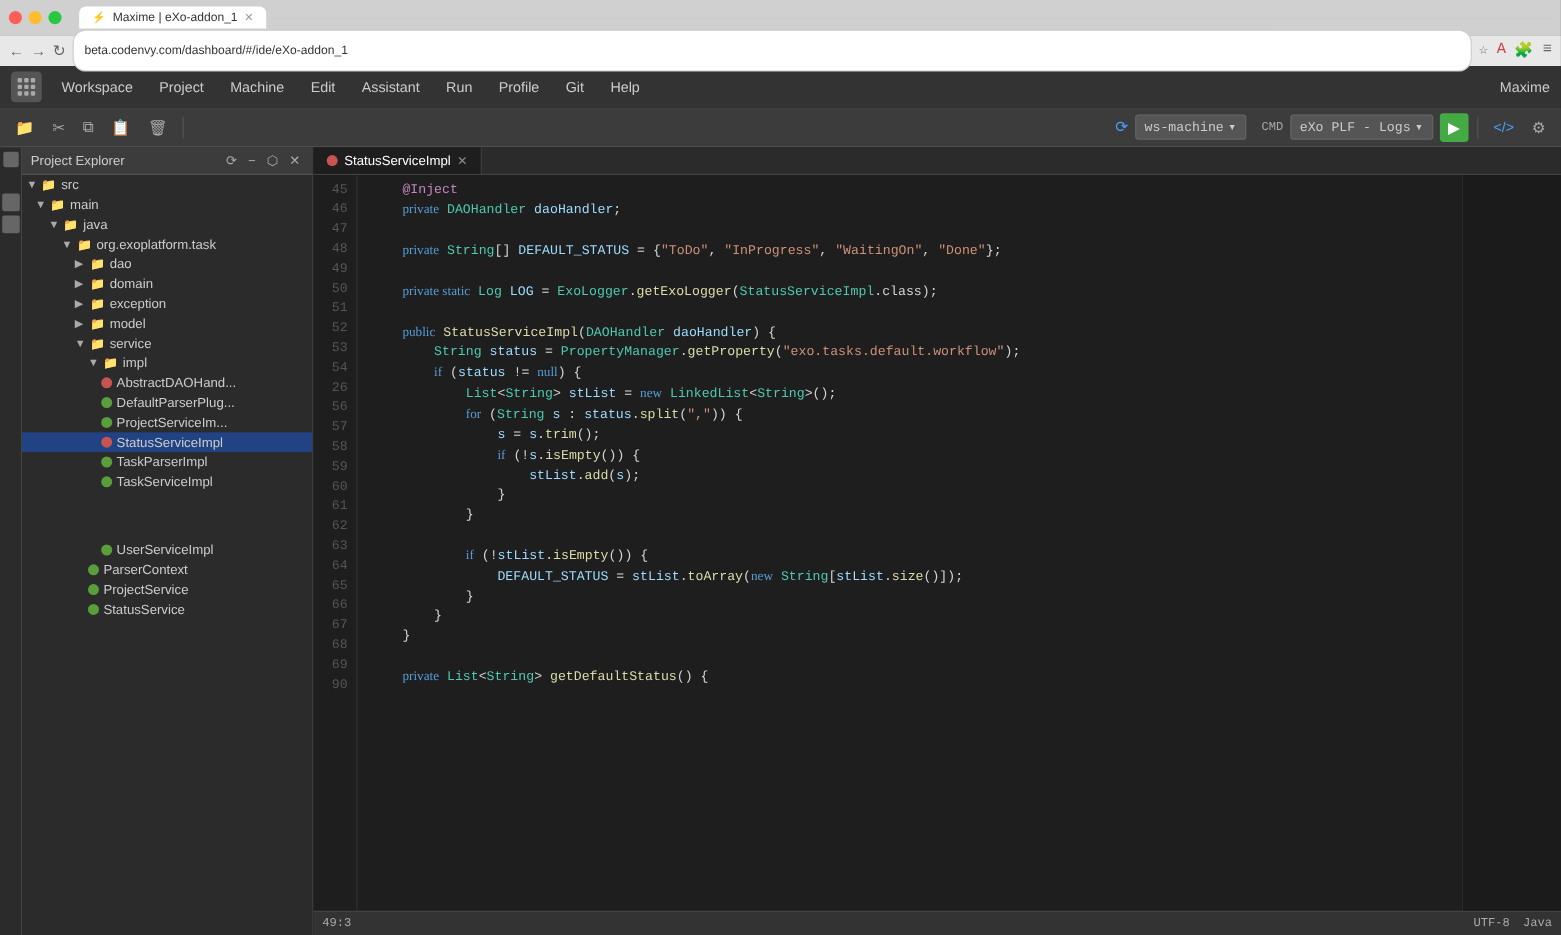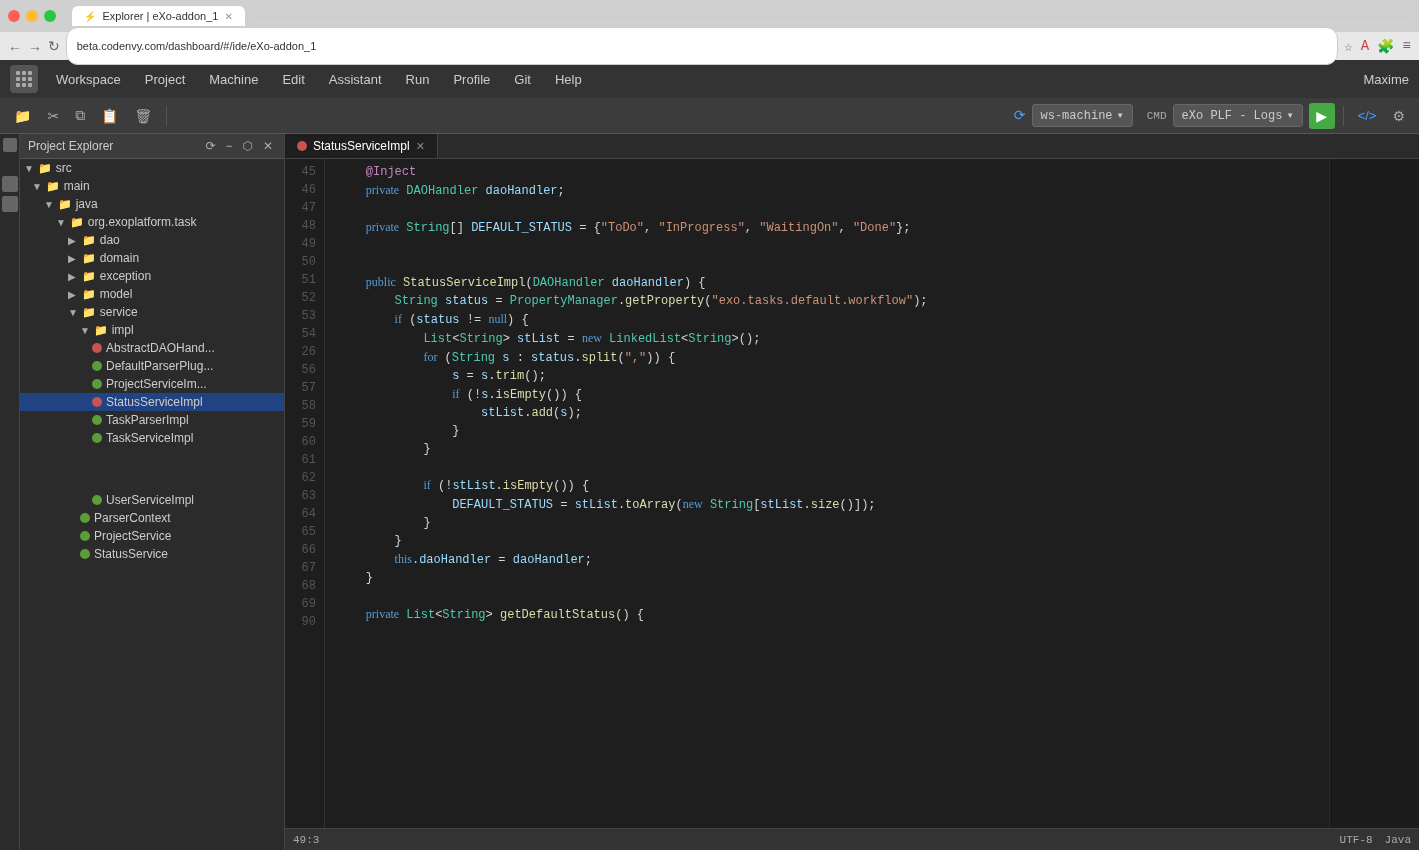--- a/index.html
+++ b/index.html
@@ -85,21 +85,21 @@
   </style>
 </head>
 <body>
 
 <div class="browser-top">
   <div class="browser-dot dot-red"></div>
   <div class="browser-dot dot-yellow"></div>
   <div class="browser-dot dot-green"></div>
   <div class="browser-tab">
     <span style="font-size:10px;color:#666;">⚡</span>
-    <span>Explorer | eXo-addon_1</span>
+    <span>Maxime | eXo-addon_1</span>
     <span class="browser-tab-close">✕</span>
   </div>
   <div style="background:#ccc;height:1px;width:1px;flex:1;"></div>
 </div>
 <div class="browser-nav">
   <button class="nav-btn">←</button>
   <button class="nav-btn">→</button>
   <button class="nav-btn">↻</button>
   <input class="nav-url" value="beta.codenvy.com/dashboard/#/ide/eXo-addon_1" readonly="" style="">
   <div class="nav-icons">
@@ -312,37 +312,37 @@
             <div>68</div>
             <div>69</div>
           <div>90</div>
         </div>
         <div class="code-content">
           <div class="line">    <span class="ann">@Inject</span></div>
           <div class="line">    <span class="kw">private</span> <span class="type">DAOHandler</span> <span class="var">daoHandler</span>;</div>
           <div class="line"> </div>
           <div class="line">    <span class="kw">private</span> <span class="type">String</span>[] <span class="var">DEFAULT_STATUS</span> = {<span class="str">"ToDo"</span>, <span class="str">"InProgress"</span>, <span class="str">"WaitingOn"</span>, <span class="str">"Done"</span>};</div>
           <div class="line"> </div>
+          <div class="line">    <span class="kw">private static</span> <span class="type">Log</span> <span class="var">LOG</span> = <span class="type">ExoLogger</span>.<span class="fn">getExoLogger</span>(<span class="type">StatusServiceImpl</span>.class);</div>
           <div class="line"> </div>
           <div class="line">    <span class="kw">public</span> <span class="fn">StatusServiceImpl</span>(<span class="type">DAOHandler</span> <span class="var">daoHandler</span>) {</div>
           <div class="line">        <span class="type">String</span> <span class="var">status</span> = <span class="type">PropertyManager</span>.<span class="fn">getProperty</span>(<span class="str">"exo.tasks.default.workflow"</span>);</div>
           <div class="line">        <span class="kw">if</span> (<span class="var">status</span> != <span class="kw">null</span>) {</div>
           <div class="line">            <span class="type">List</span>&lt;<span class="type">String</span>&gt; <span class="var">stList</span> = <span class="kw">new</span> <span class="type">LinkedList</span>&lt;<span class="type">String</span>&gt;();</div>
           <div class="line">            <span class="kw">for</span> (<span class="type">String</span> <span class="var">s</span> : <span class="var">status</span>.<span class="fn">split</span>(<span class="str">","</span>)) {</div>
           <div class="line">                <span class="var">s</span> = <span class="var">s</span>.<span class="fn">trim</span>();</div>
           <div class="line">                <span class="kw">if</span> (!<span class="var">s</span>.<span class="fn">isEmpty</span>()) {</div>
           <div class="line">                    <span class="var">stList</span>.<span class="fn">add</span>(<span class="var">s</span>);</div>
           <div class="line">                }</div>
           <div class="line">            }</div>
           <div class="line"> </div>
           <div class="line">            <span class="kw">if</span> (!<span class="var">stList</span>.<span class="fn">isEmpty</span>()) {</div>
           <div class="line">                <span class="var">DEFAULT_STATUS</span> = <span class="var">stList</span>.<span class="fn">toArray</span>(<span class="kw">new</span> <span class="type">String</span>[<span class="var">stList</span>.<span class="fn">size</span>()]);</div>
           <div class="line">            }</div>
           <div class="line">        }</div>
-          <div class="line">        <span class="kw">this</span>.<span class="var">daoHandler</span> = <span class="var">daoHandler</span>;</div>
           <div class="line">    }</div>
           <div class="line"> </div>
           <div class="line">    <span class="kw">private</span> <span class="type">List</span>&lt;<span class="type">String</span>&gt; <span class="fn">getDefaultStatus</span>() {</div>
         </div>
 
         <div style="width:90px;background:#1a1a1a;opacity:0.6;border-left:1px solid #333;">
         </div>
       </div>
       <div class="status-bar">
         <span>49:3</span>

